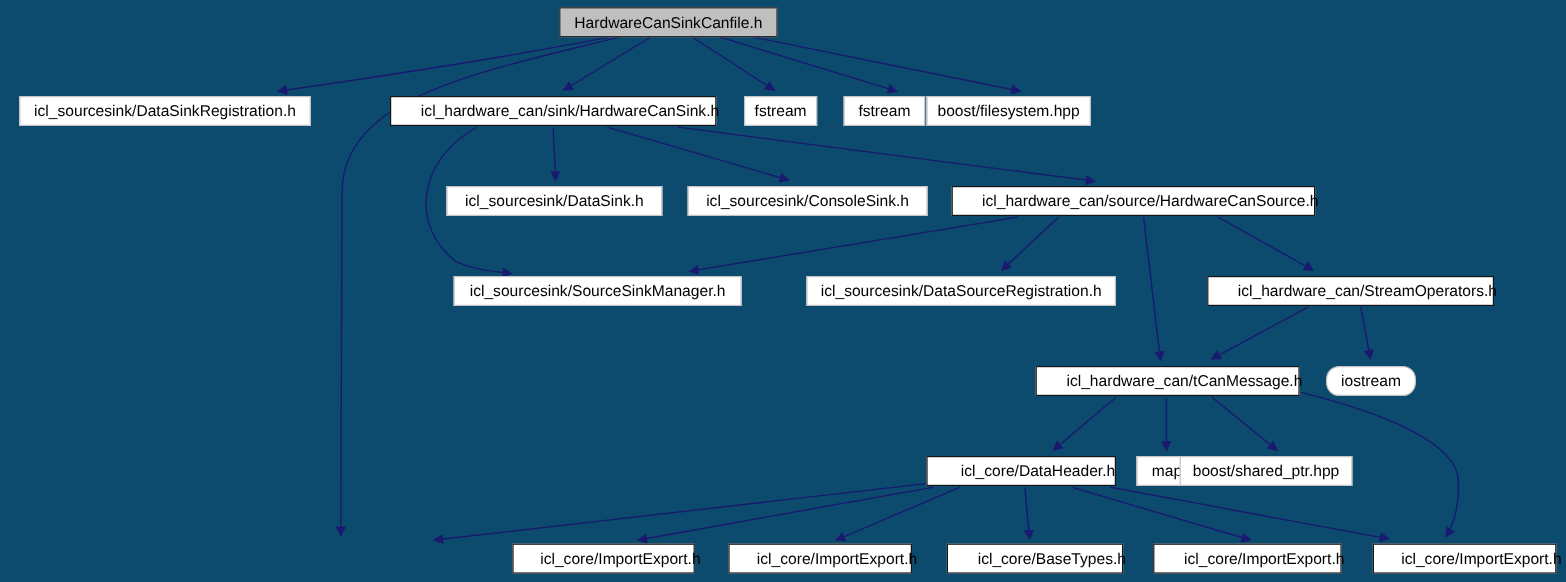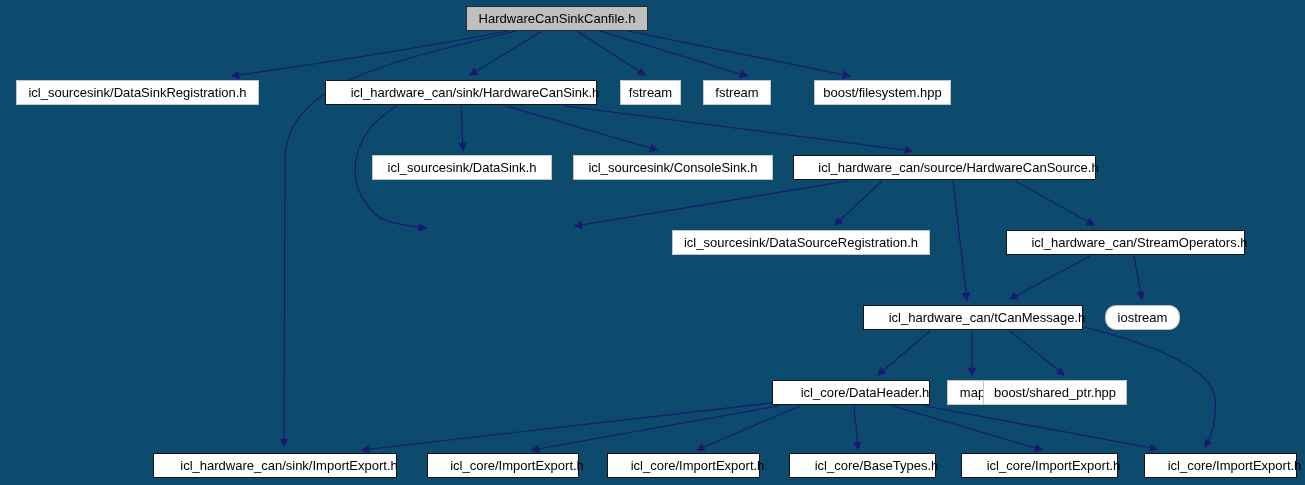--- a/index.html
+++ b/index.html
@@ -65,36 +65,36 @@
       <path marker-end="url(#arrow)" d="M925,406 L1157,449"></path>
     </g>
   </svg>
 
   <div class="node root" style="left:466px;top:6px;width:182px;">HardwareCanSinkCanfile.h</div>
 
   <div class="node" style="left:16px;top:80px;width:243px;">icl_sourcesink/DataSinkRegistration.h</div>
   <div class="node linked" style="left:325px;top:80px;width:272px;">icl_hardware_can/sink/HardwareCanSink.h</div>
   <div class="node" style="left:620px;top:80px;width:61px;">fstream</div>
   <div class="node" style="left:703px;top:80px;width:68px;">fstream</div>
-  <div class="node" style="left:814px;top:80px;width:137px;">boost/filesystem.hpp</div>
+  <div class="node" style="left:772px;top:80px;width:137px;">boost/filesystem.hpp</div>
 
   <div class="node" style="left:372px;top:155px;width:180px;">icl_sourcesink/DataSink.h</div>
   <div class="node" style="left:573px;top:155px;width:200px;">icl_sourcesink/ConsoleSink.h</div>
   <div class="node linked" style="left:793px;top:155px;width:303px;text-align:right;">icl_hardware_can/source/HardwareCanSource.h</div>
 
+  <div class="node" style="left:378px;top:230px;width:240px;">icl_sourcesink/SourceSinkManager.h</div>
   <div class="node" style="left:672px;top:230px;width:258px;">icl_sourcesink/DataSourceRegistration.h</div>
   <div class="node linked" style="left:1006px;top:230px;width:239px;">icl_hardware_can/StreamOperators.h</div>
 
   <div class="node linked" style="left:863px;top:305px;width:220px;">icl_hardware_can/tCanMessage.h</div>
   <div class="node" style="left:1105px;top:305px;width:75px;border-radius:11px;">iostream</div>
 
   <div class="node linked" style="left:772px;top:380px;width:158px;">icl_core/DataHeader.h</div>
   <div class="node" style="left:947px;top:380px;width:51px;text-align:center;">map</div>
   <div class="node" style="left:983px;top:380px;width:144px;">boost/shared_ptr.hpp</div>
 
-  <div class="node linked" style="left:153px;top:453px;width:244px;">icl_hardware_can/sink/ImportExport.h</div>
   <div class="node linked" style="left:427px;top:453px;width:152px;">icl_core/ImportExport.h</div>
   <div class="node linked" style="left:607px;top:453px;width:153px;">icl_core/ImportExport.h</div>
   <div class="node linked" style="left:789px;top:453px;width:147px;">icl_core/BaseTypes.h</div>
   <div class="node linked" style="left:961px;top:453px;width:157px;">icl_core/ImportExport.h</div>
   <div class="node linked" style="left:1144px;top:453px;width:153px;">icl_core/ImportExport.h</div>
 
 </div>
 
 </body></html>

